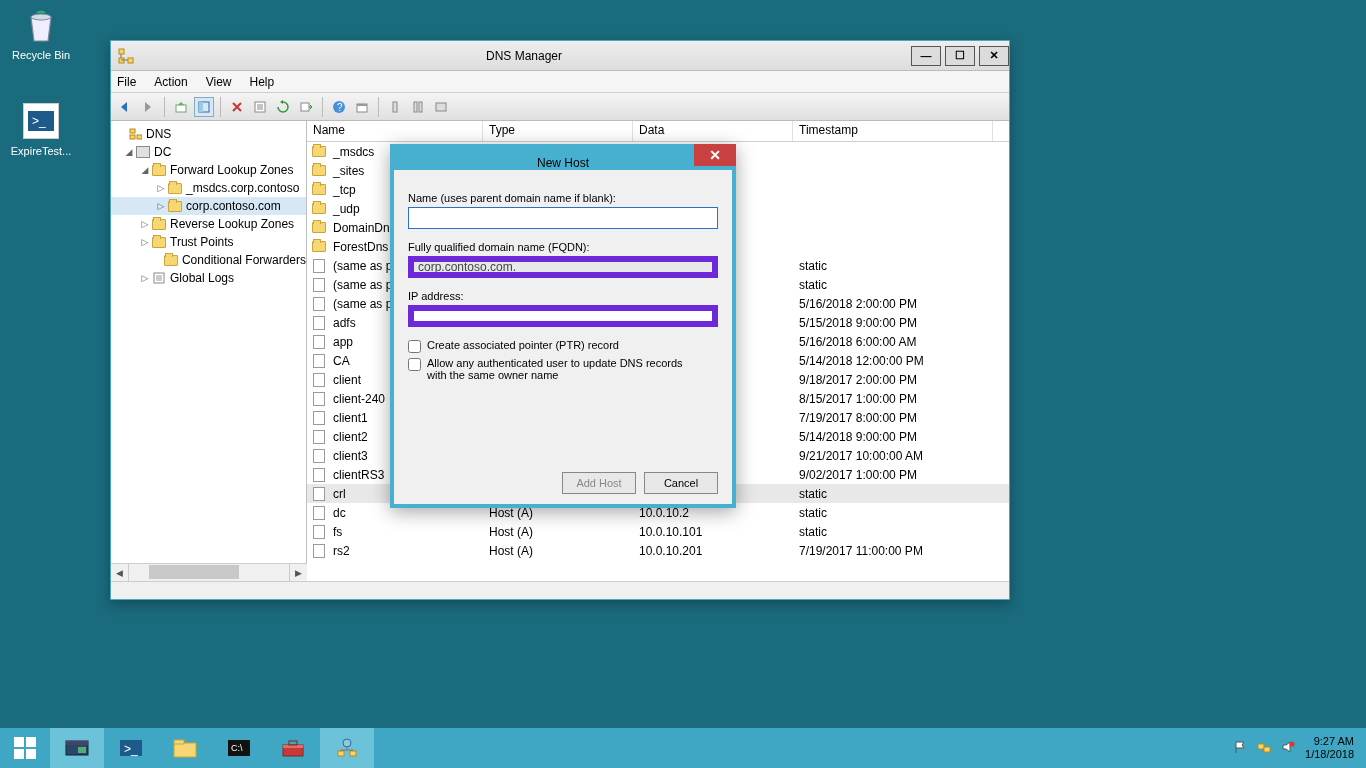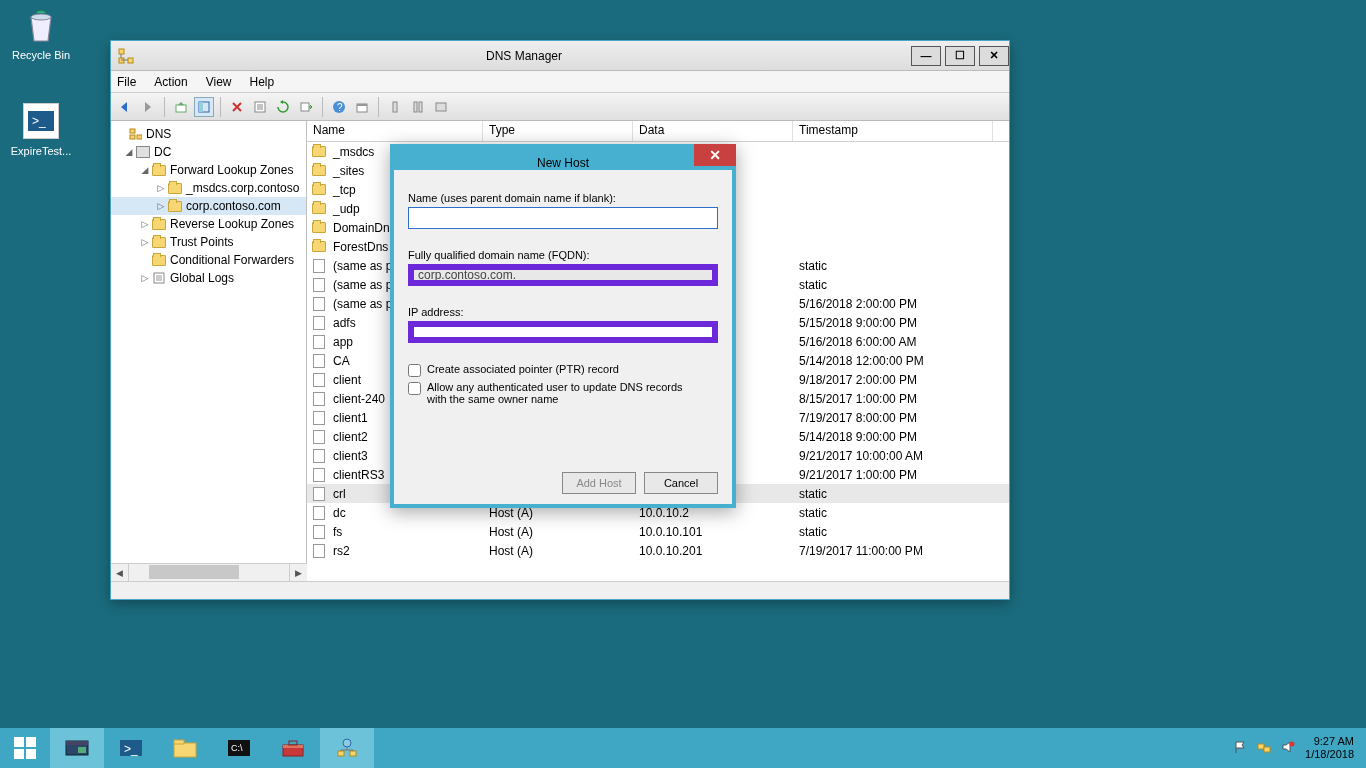--- a/index.html
+++ b/index.html
@@ -52,21 +52,21 @@
 .footer { height:18px; background:#f0f0f0; border-top:1px solid #ccc; }
 
 
 .dialog { position:absolute; left:390px; top:144px; width:346px; height:364px; border:4px solid #47b0d0; background:#f0f0f0; box-shadow:0 4px 18px rgba(0,0,0,.35); }
 .dialog .dtitle { height:26px; background:#47b0d0; margin:-4px -4px 8px -4px; display:flex; align-items:flex-end; justify-content:center; position:relative; font-size:12px; color:#000; }
 .dialog .dclose { position:absolute; right:0; top:0; width:42px; height:22px; background:#c84040; color:#fff; display:flex; align-items:center; justify-content:center; font-size:14px; font-weight:bold; cursor:pointer; }
 .dialog .dbody { padding:14px; font-size:11px; color:#000; }
 .dialog label { display:block; margin-bottom:3px; font-size:11px; }
 .dialog input[type=text] { width:100%; height:22px; border:6px solid #6d28d9; padding:2px 4px; font-size:12px; background:#fff; }
 .dialog input[readonly]{ background:#e8e8e8; color:#444; }
-.dialog .field { margin-bottom:20px; }
+.dialog .field { margin-bottom:12px; }
 .dialog .chk { display:flex; align-items:flex-start; gap:6px; font-size:11px; margin-bottom:4px; }
 .dialog .chk input{ margin-top:1px; }
 .dialog .dbtns { position:absolute; bottom:10px; right:14px; display:flex; gap:8px; }
 .dialog .dbtn { width:74px; height:22px; font-size:11px; border:1px solid #888; background:#e8e8e8; cursor:pointer; }
 .dialog .dbtn[disabled]{ color:#888; }
 
 
 .taskbar { position:absolute; left:0; bottom:0; width:100%; height:40px; background:#3fa7c4; display:flex; align-items:center; }
 .start { width:50px; height:40px; display:flex; align-items:center; justify-content:center; cursor:pointer; }
 .tbitem { width:54px; height:40px; display:flex; align-items:center; justify-content:center; cursor:pointer; }
@@ -258,21 +258,21 @@
             </span>
             <span>Reverse Lookup Zones</span>
           </div>
       <div class="tree-row" style="padding-left:28px">
             <span class="exp">▷</span>
             <span class="ticon">
               <span class="folder-ico"></span>
             </span>
             <span>Trust Points</span>
           </div>
-      <div class="tree-row" style="padding-left:28px">
+      <div class="tree-row" style="padding-left:40px">
             <span class="exp"></span>
             <span class="ticon">
               <span class="folder-ico"></span>
             </span>
             <span>Conditional Forwarders</span>
           </div>
       <div class="tree-row" style="padding-left:28px">
             <span class="exp">▷</span>
             <span class="ticon">
               <svg width="14" height="14">
@@ -453,21 +453,21 @@
             <span class="cell c-data"></span>
             <span class="cell c-ts">9/21/2017 10:00:00 AM</span>
           </div>
           <div class="lrow">
             <span class="ricon">
               <span class="file-ico"></span>
             </span>
             <span class="cell c-name" style="width:156px">clientRS3</span>
             <span class="cell c-type"></span>
             <span class="cell c-data"></span>
-            <span class="cell c-ts">9/21/2017 1:00:00 PM</span>
+            <span class="cell c-ts">9/02/2017 1:00:00 PM</span>
           </div>
           <div class="lrow selected">
             <span class="ricon">
               <span class="file-ico"></span>
             </span>
             <span class="cell c-name" style="width:156px">crl</span>
             <span class="cell c-type"></span>
             <span class="cell c-data"></span>
             <span class="cell c-ts">static</span>
           </div>

